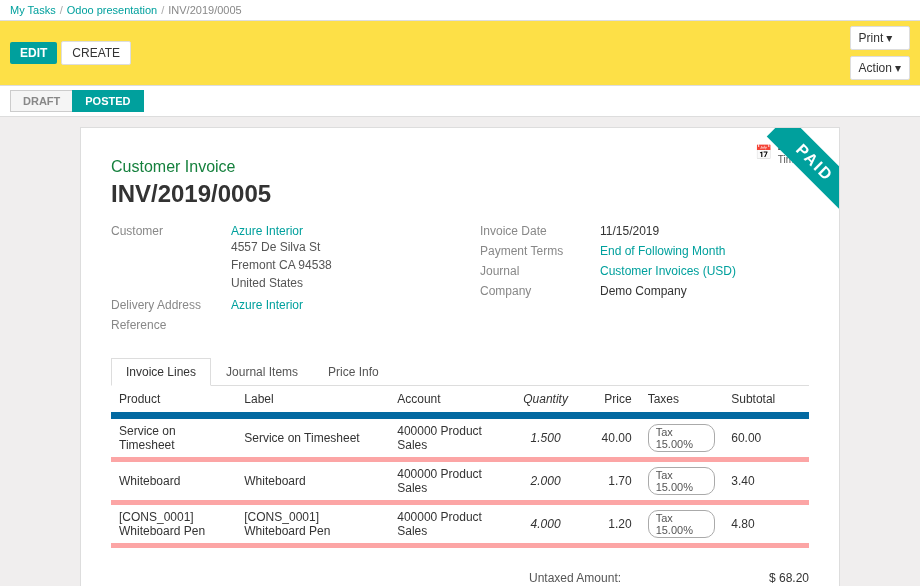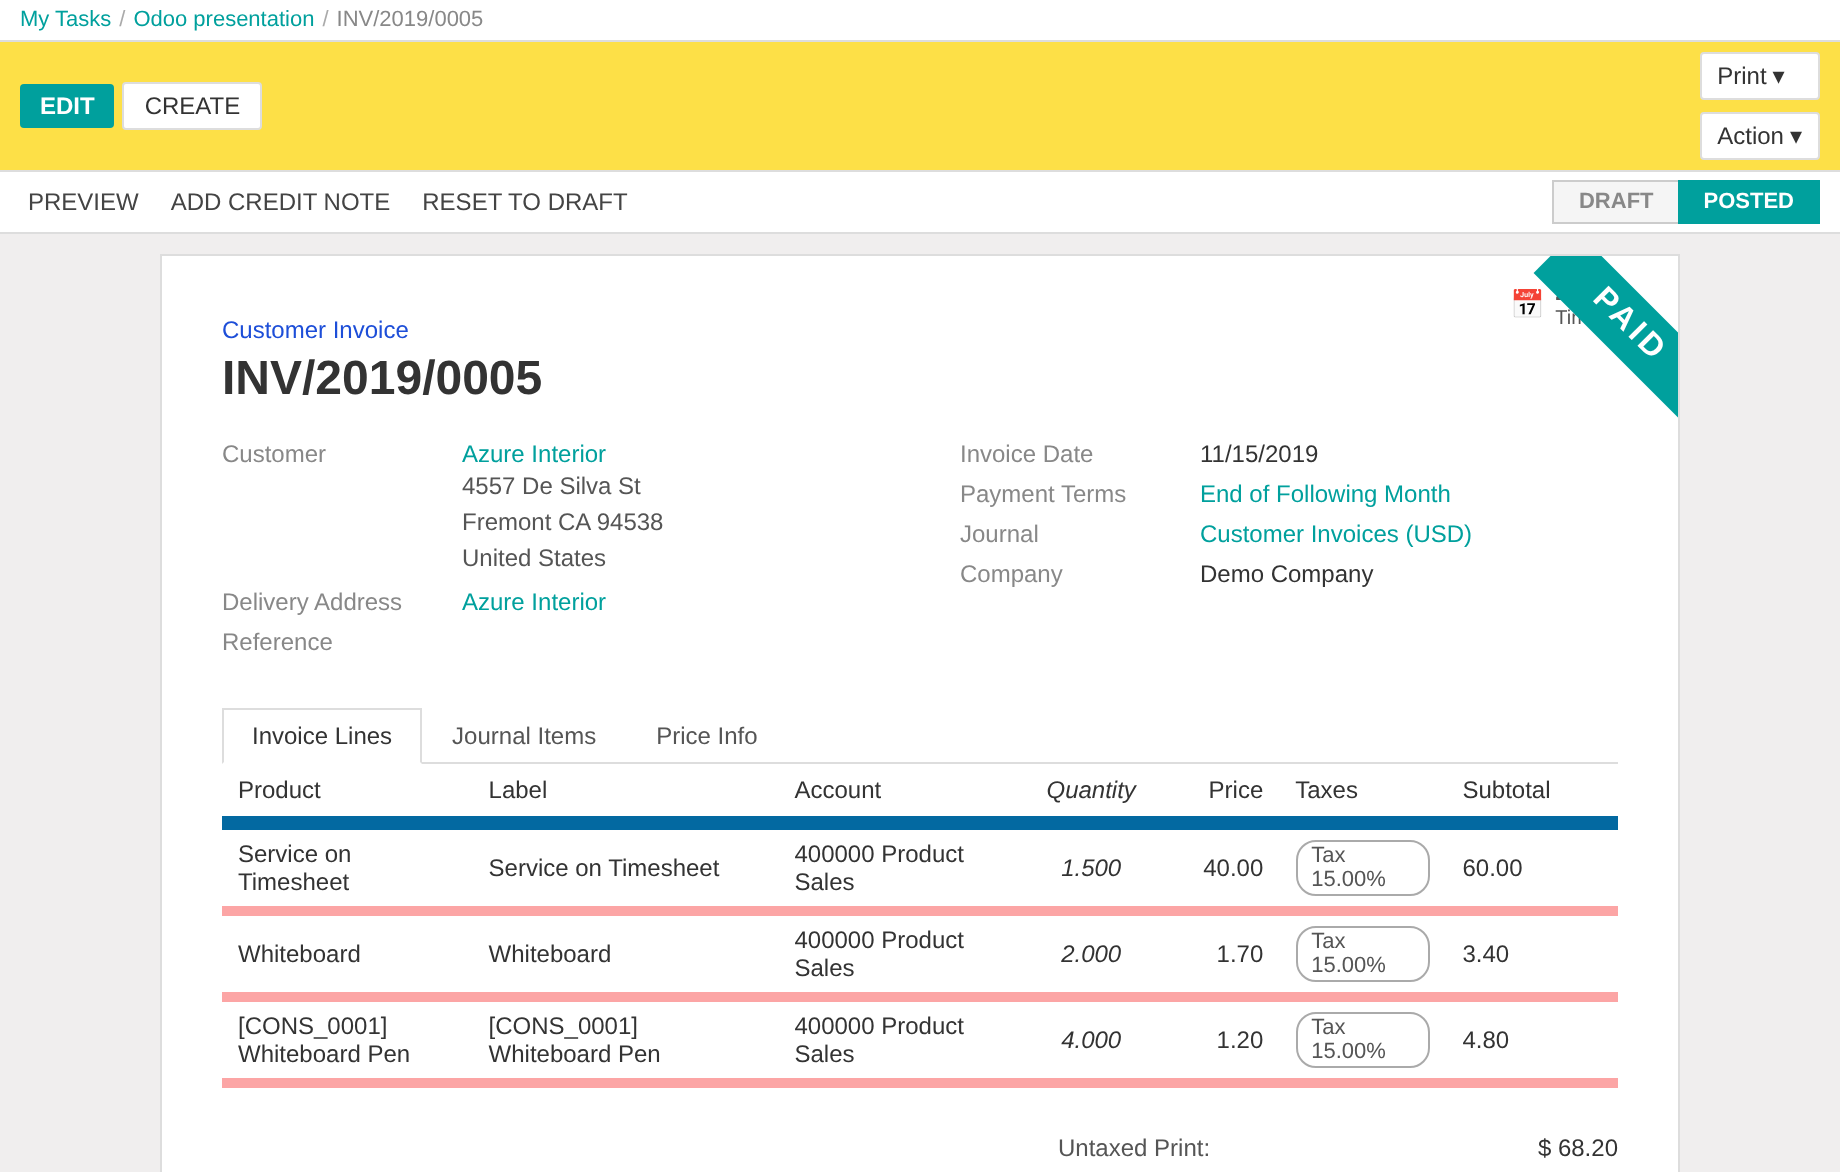--- a/index.html
+++ b/index.html
@@ -144,21 +144,21 @@
       color: #fff;
       font-weight: bold;
       font-size: 16px;
       padding: 6px 30px;
       transform: rotate(45deg);
       transform-origin: center;
       letter-spacing: 2px;
     }
 
     
-    .invoice-type { font-size: 12px; color: #1d4ed8; margin-bottom: 4px; margin-top: 10px; }
+    .invoice-type { font-size: 16px; color: #15803d; margin-bottom: 4px; margin-top: 10px; }
     .invoice-number { font-size: 24px; font-weight: bold; color: #333; margin-bottom: 16px; }
 
     
     .details-grid {
       display: flex;
       gap: 40px;
       margin-bottom: 16px;
     }
     .details-left { flex: 1; }
     .details-right { flex: 1; }
@@ -295,25 +295,20 @@
       <span>▾</span>
     </button>
     <button class="btn-action">
       <span>Action</span>
       <span>▾</span>
     </button>
   </div>
 </div>
 
 <div class="sub-action-bar">
-  <div class="sub-action-left">
-    <button class="btn-text">PREVIEW</button>
-    <button class="btn-text">ADD CREDIT NOTE</button>
-    <button class="btn-text">RESET TO DRAFT</button>
-  </div>
   <div class="status-group">
     <div class="status-badge draft">DRAFT</div>
     <div class="status-badge posted">POSTED</div>
   </div>
 </div>
 
 <div class="main-content">
   <div class="invoice-card">
 
     <div class="timesheet-badge">
@@ -428,21 +423,21 @@
     <td class="col-taxes"><span class="tax-badge">Tax 15.00%</span></td>
     <td class="col-subtotal">4.80</td>
     <td class="col-extra"></td>
   </tr>
         </tbody>
     </table>
 
     <div class="totals-section">
       <div class="totals-table">
         <div class="totals-row">
-          <div class="totals-label">Untaxed Print:</div>
+          <div class="totals-label">Untaxed Amount:</div>
           <div class="totals-value">$ 68.20</div>
         </div>
         <div class="totals-row">
           <div class="totals-label">Tax 15%:</div>
           <div class="totals-value">$ 10.23</div>
         </div>
         <div class="totals-row total-line">
           <div class="totals-label">Total:</div>
           <div class="totals-value">$ 78.43</div>
         </div>

